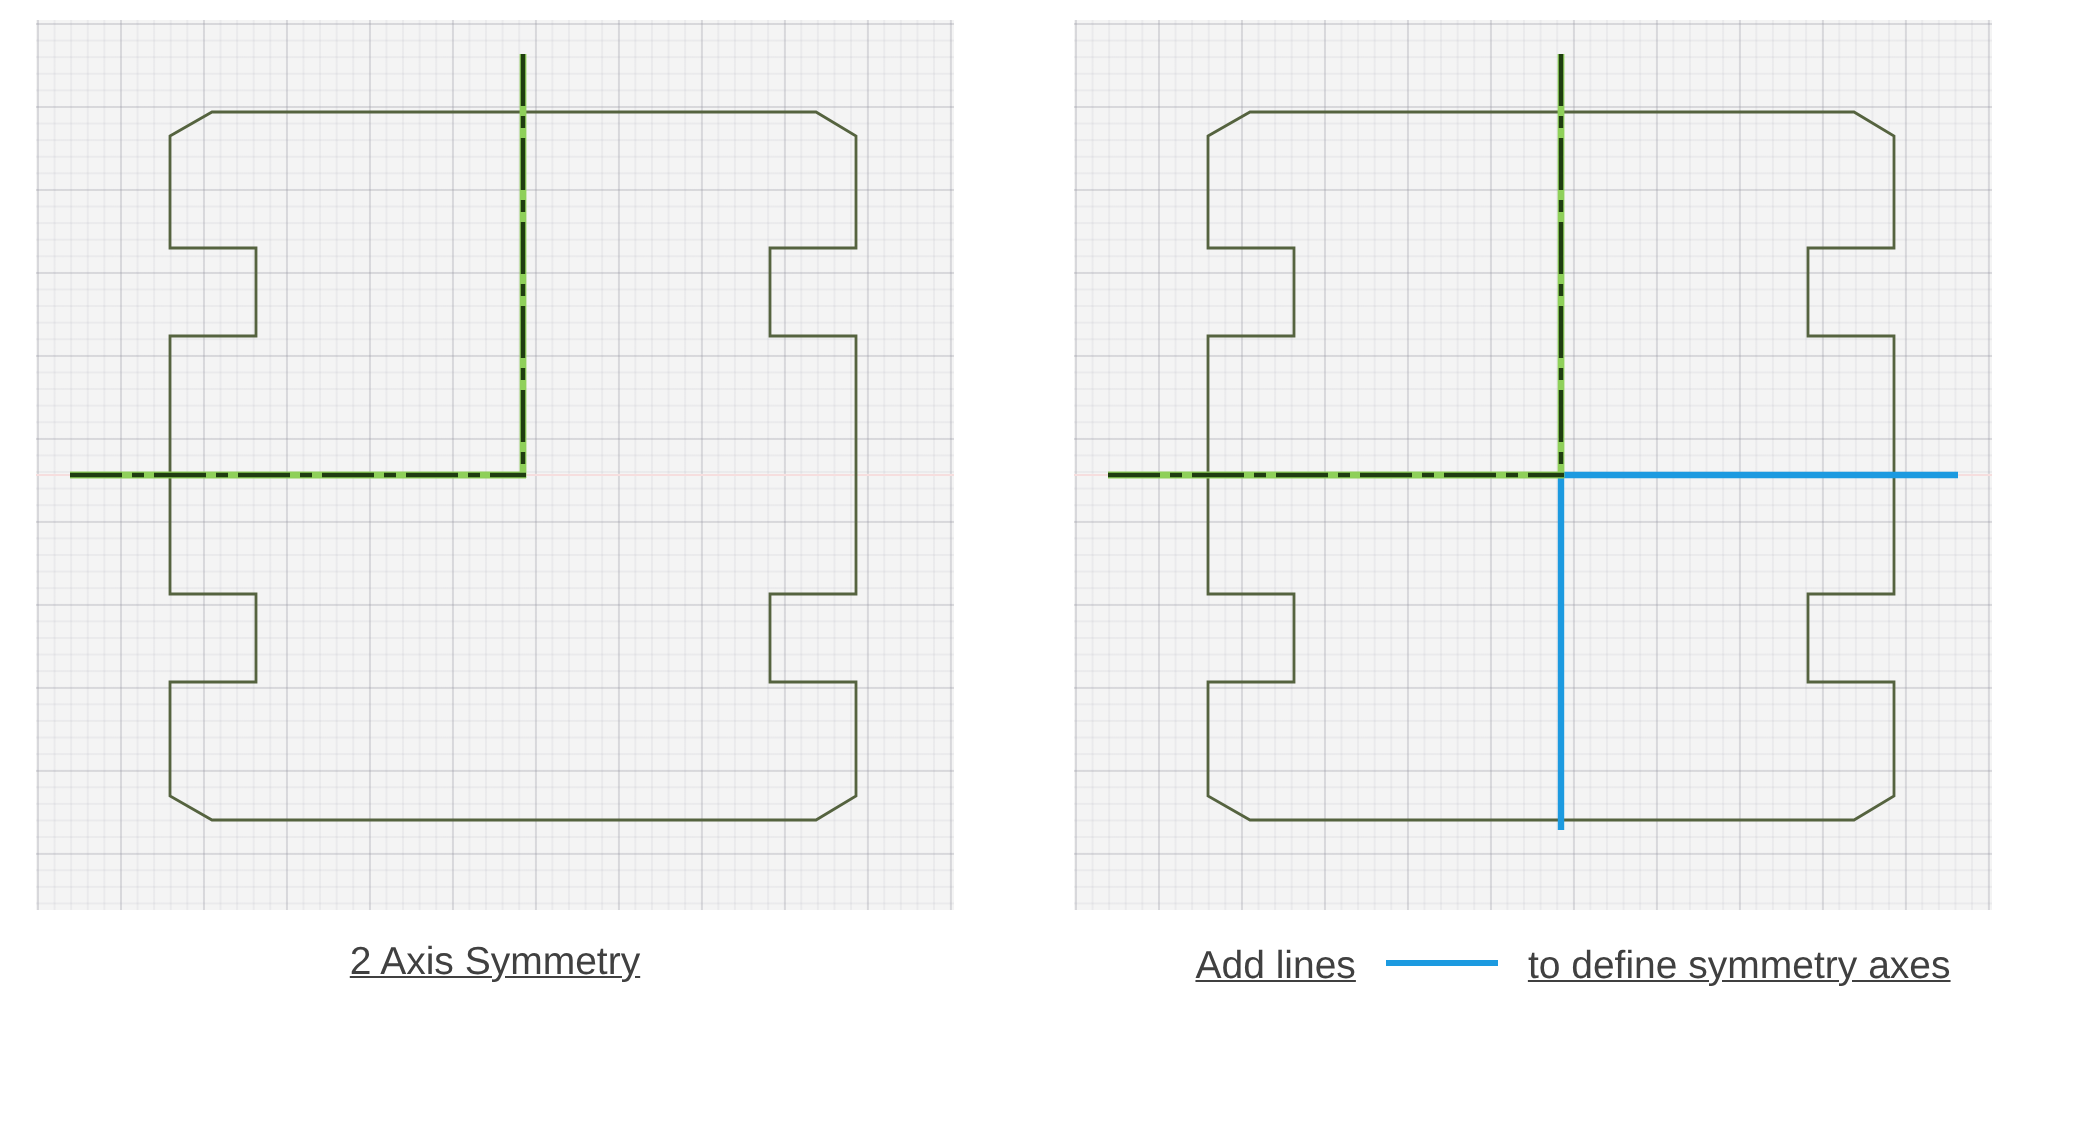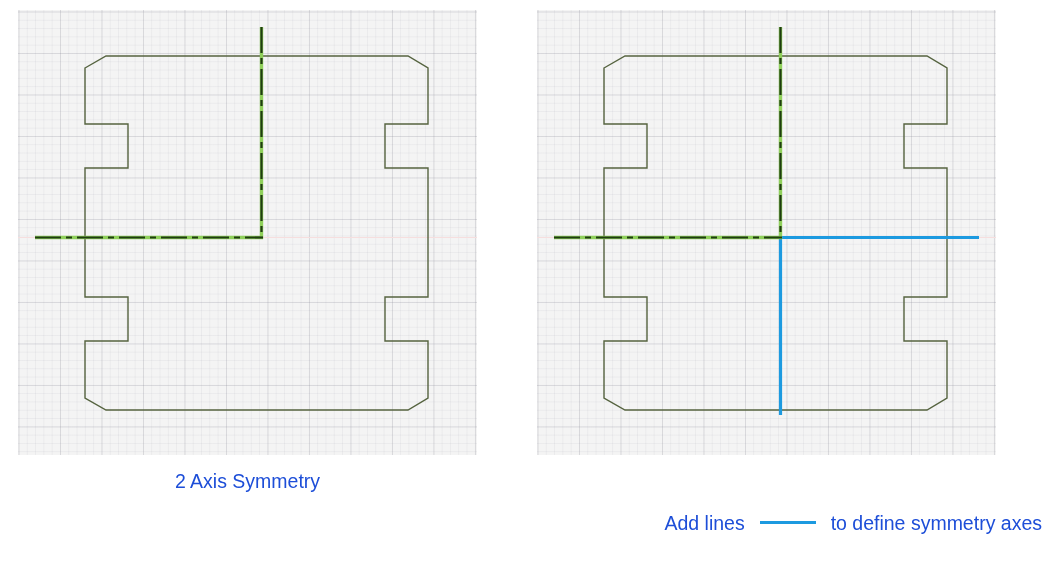--- a/index.html
+++ b/index.html
@@ -47,37 +47,37 @@
     left: 0; top: 0;
     width: 100%;
     height: 100%;
     display: block;
     overflow: visible;
   }
 
   
   .caption {
     position: absolute;
-    color: #1d4ed8;
+    color: #404040;
     font-size: 19.5px;
     line-height: 23px;
     white-space: nowrap;
+    text-decoration: underline;
   }
   #caption-left {
     left: 18px;
     top: 470px;
     width: 459px;
     text-align: center;
   }
   #caption-right {
     left: 531px;
     top: 472px;
     width: 511px;
-    text-align: right;
-    margin-top: 40px;
+    text-align: center;
   }
   #caption-right .line {
     display: block;
     height: 25px;
   }
   .legend-swatch {
     display: inline-block;
     width: 56px;
     height: 0;
     border-top: 3px solid #1c9ae0;

